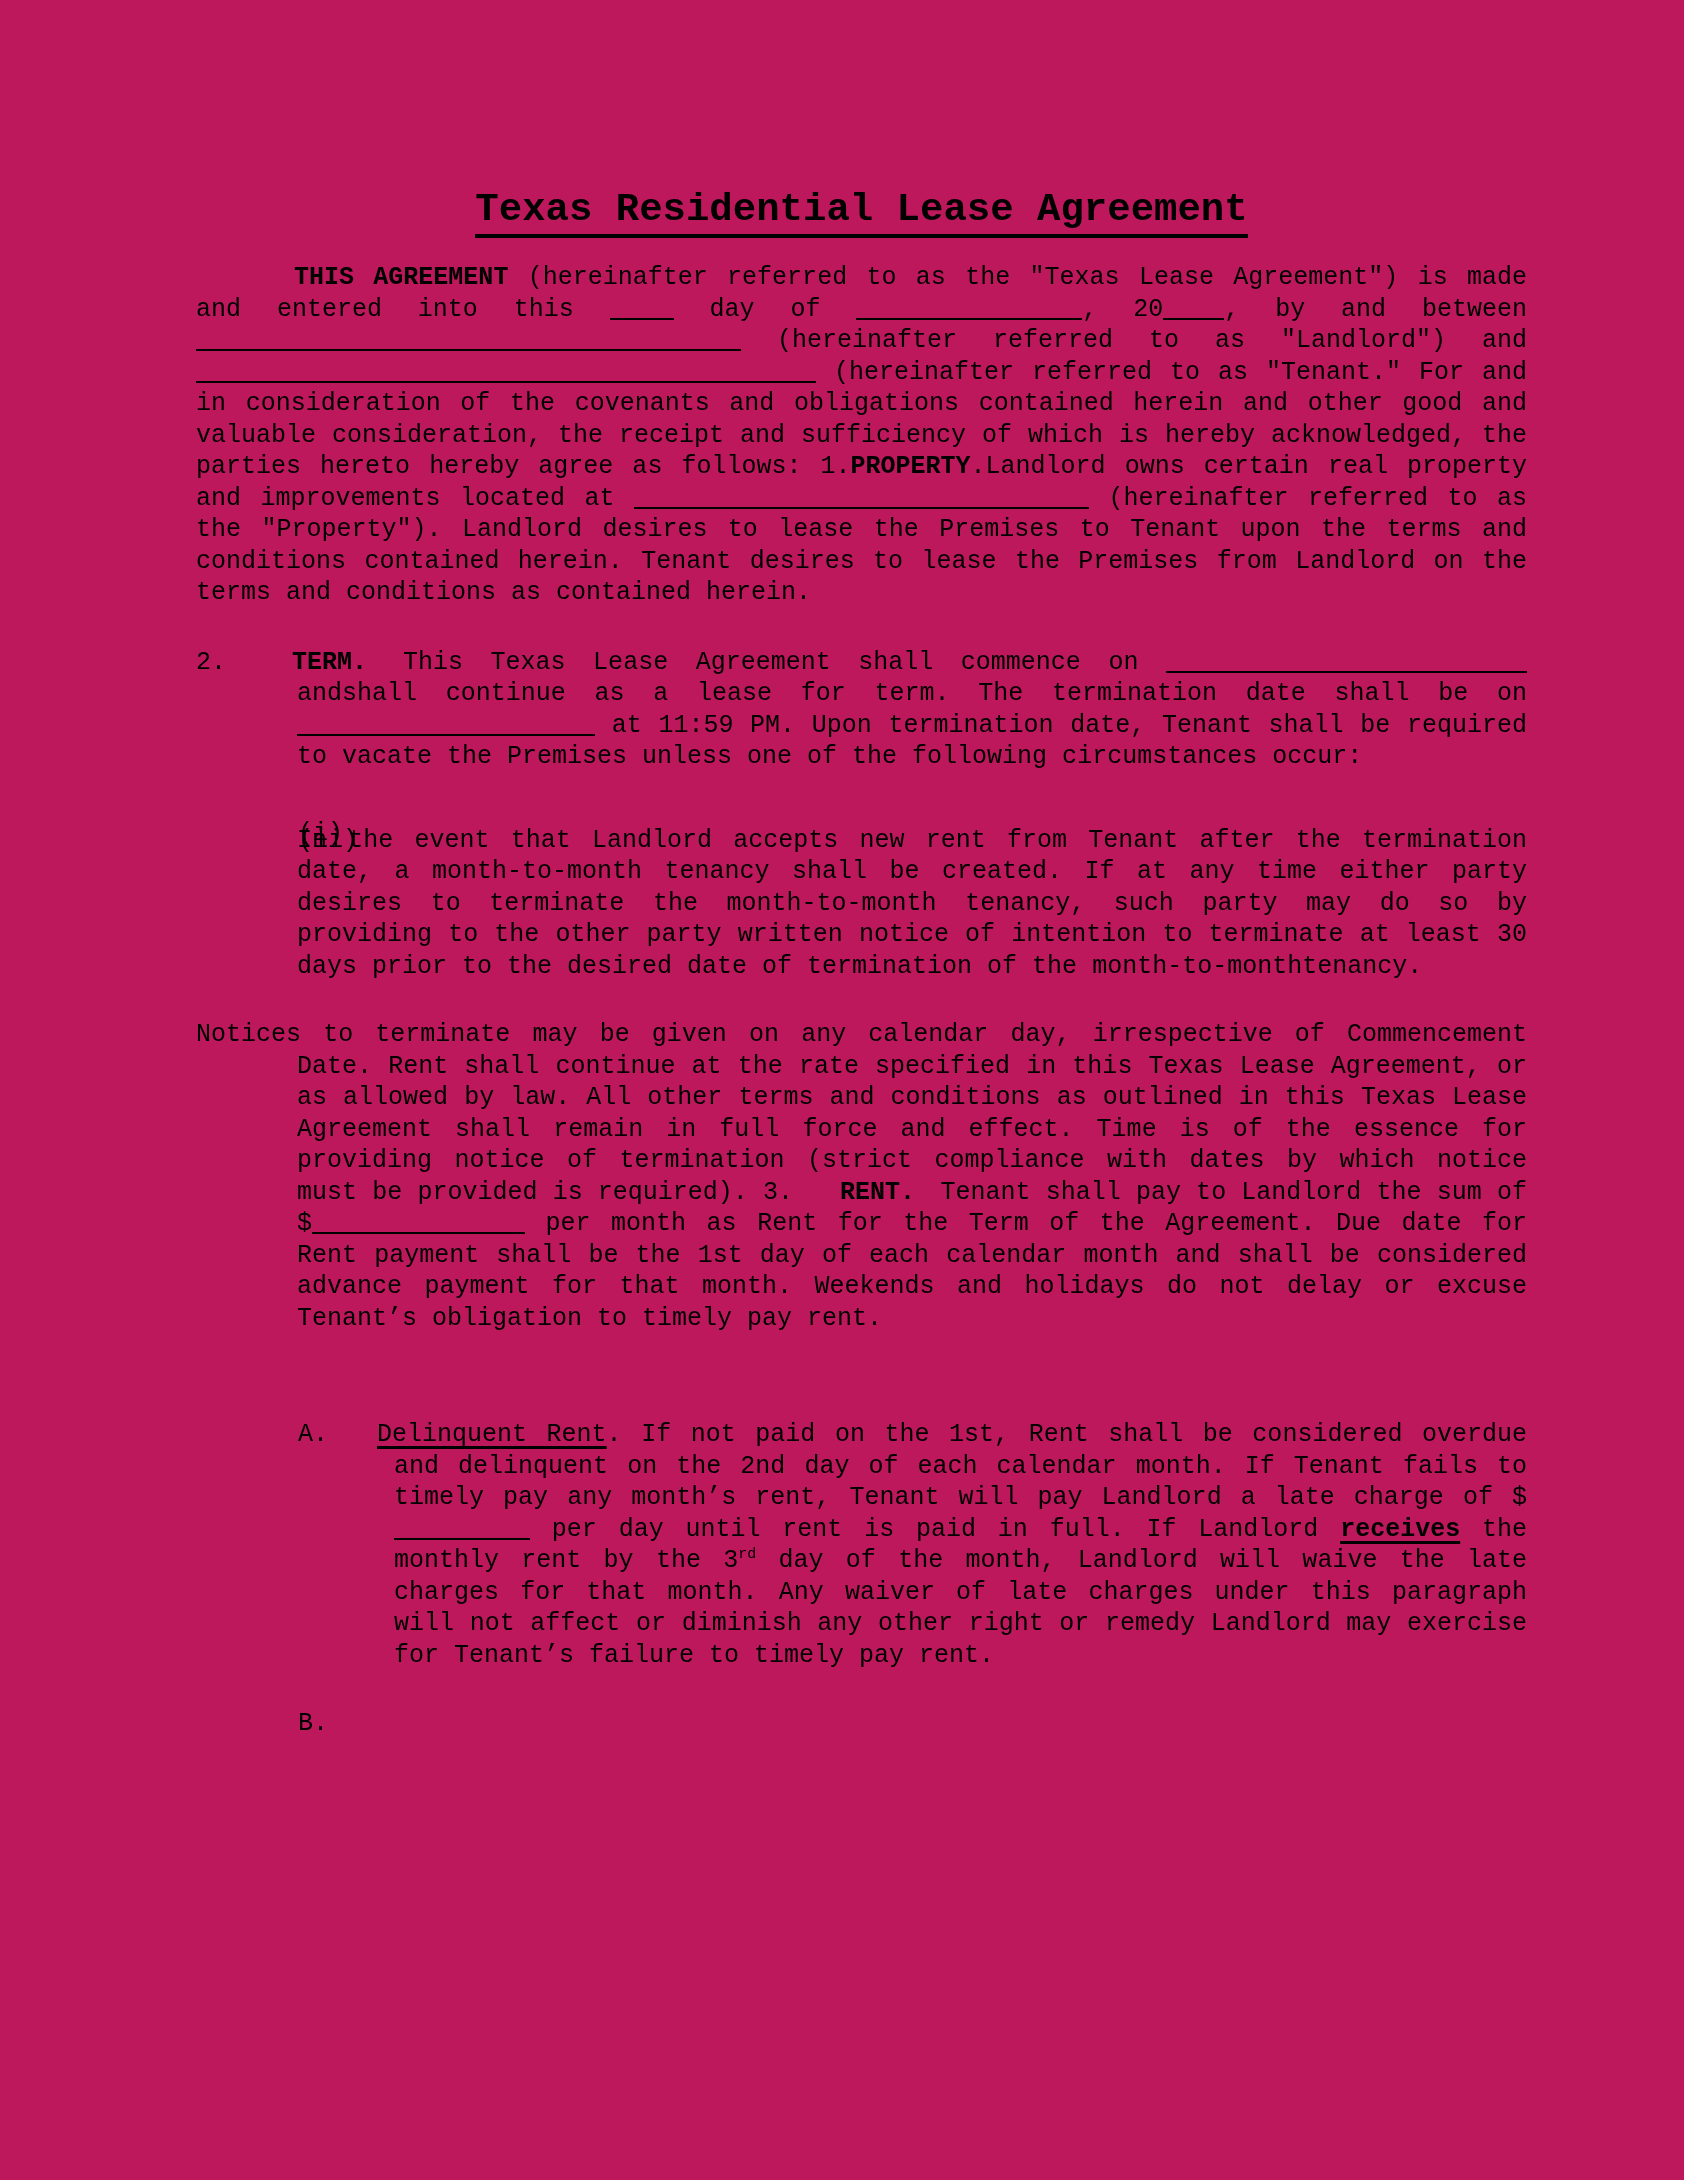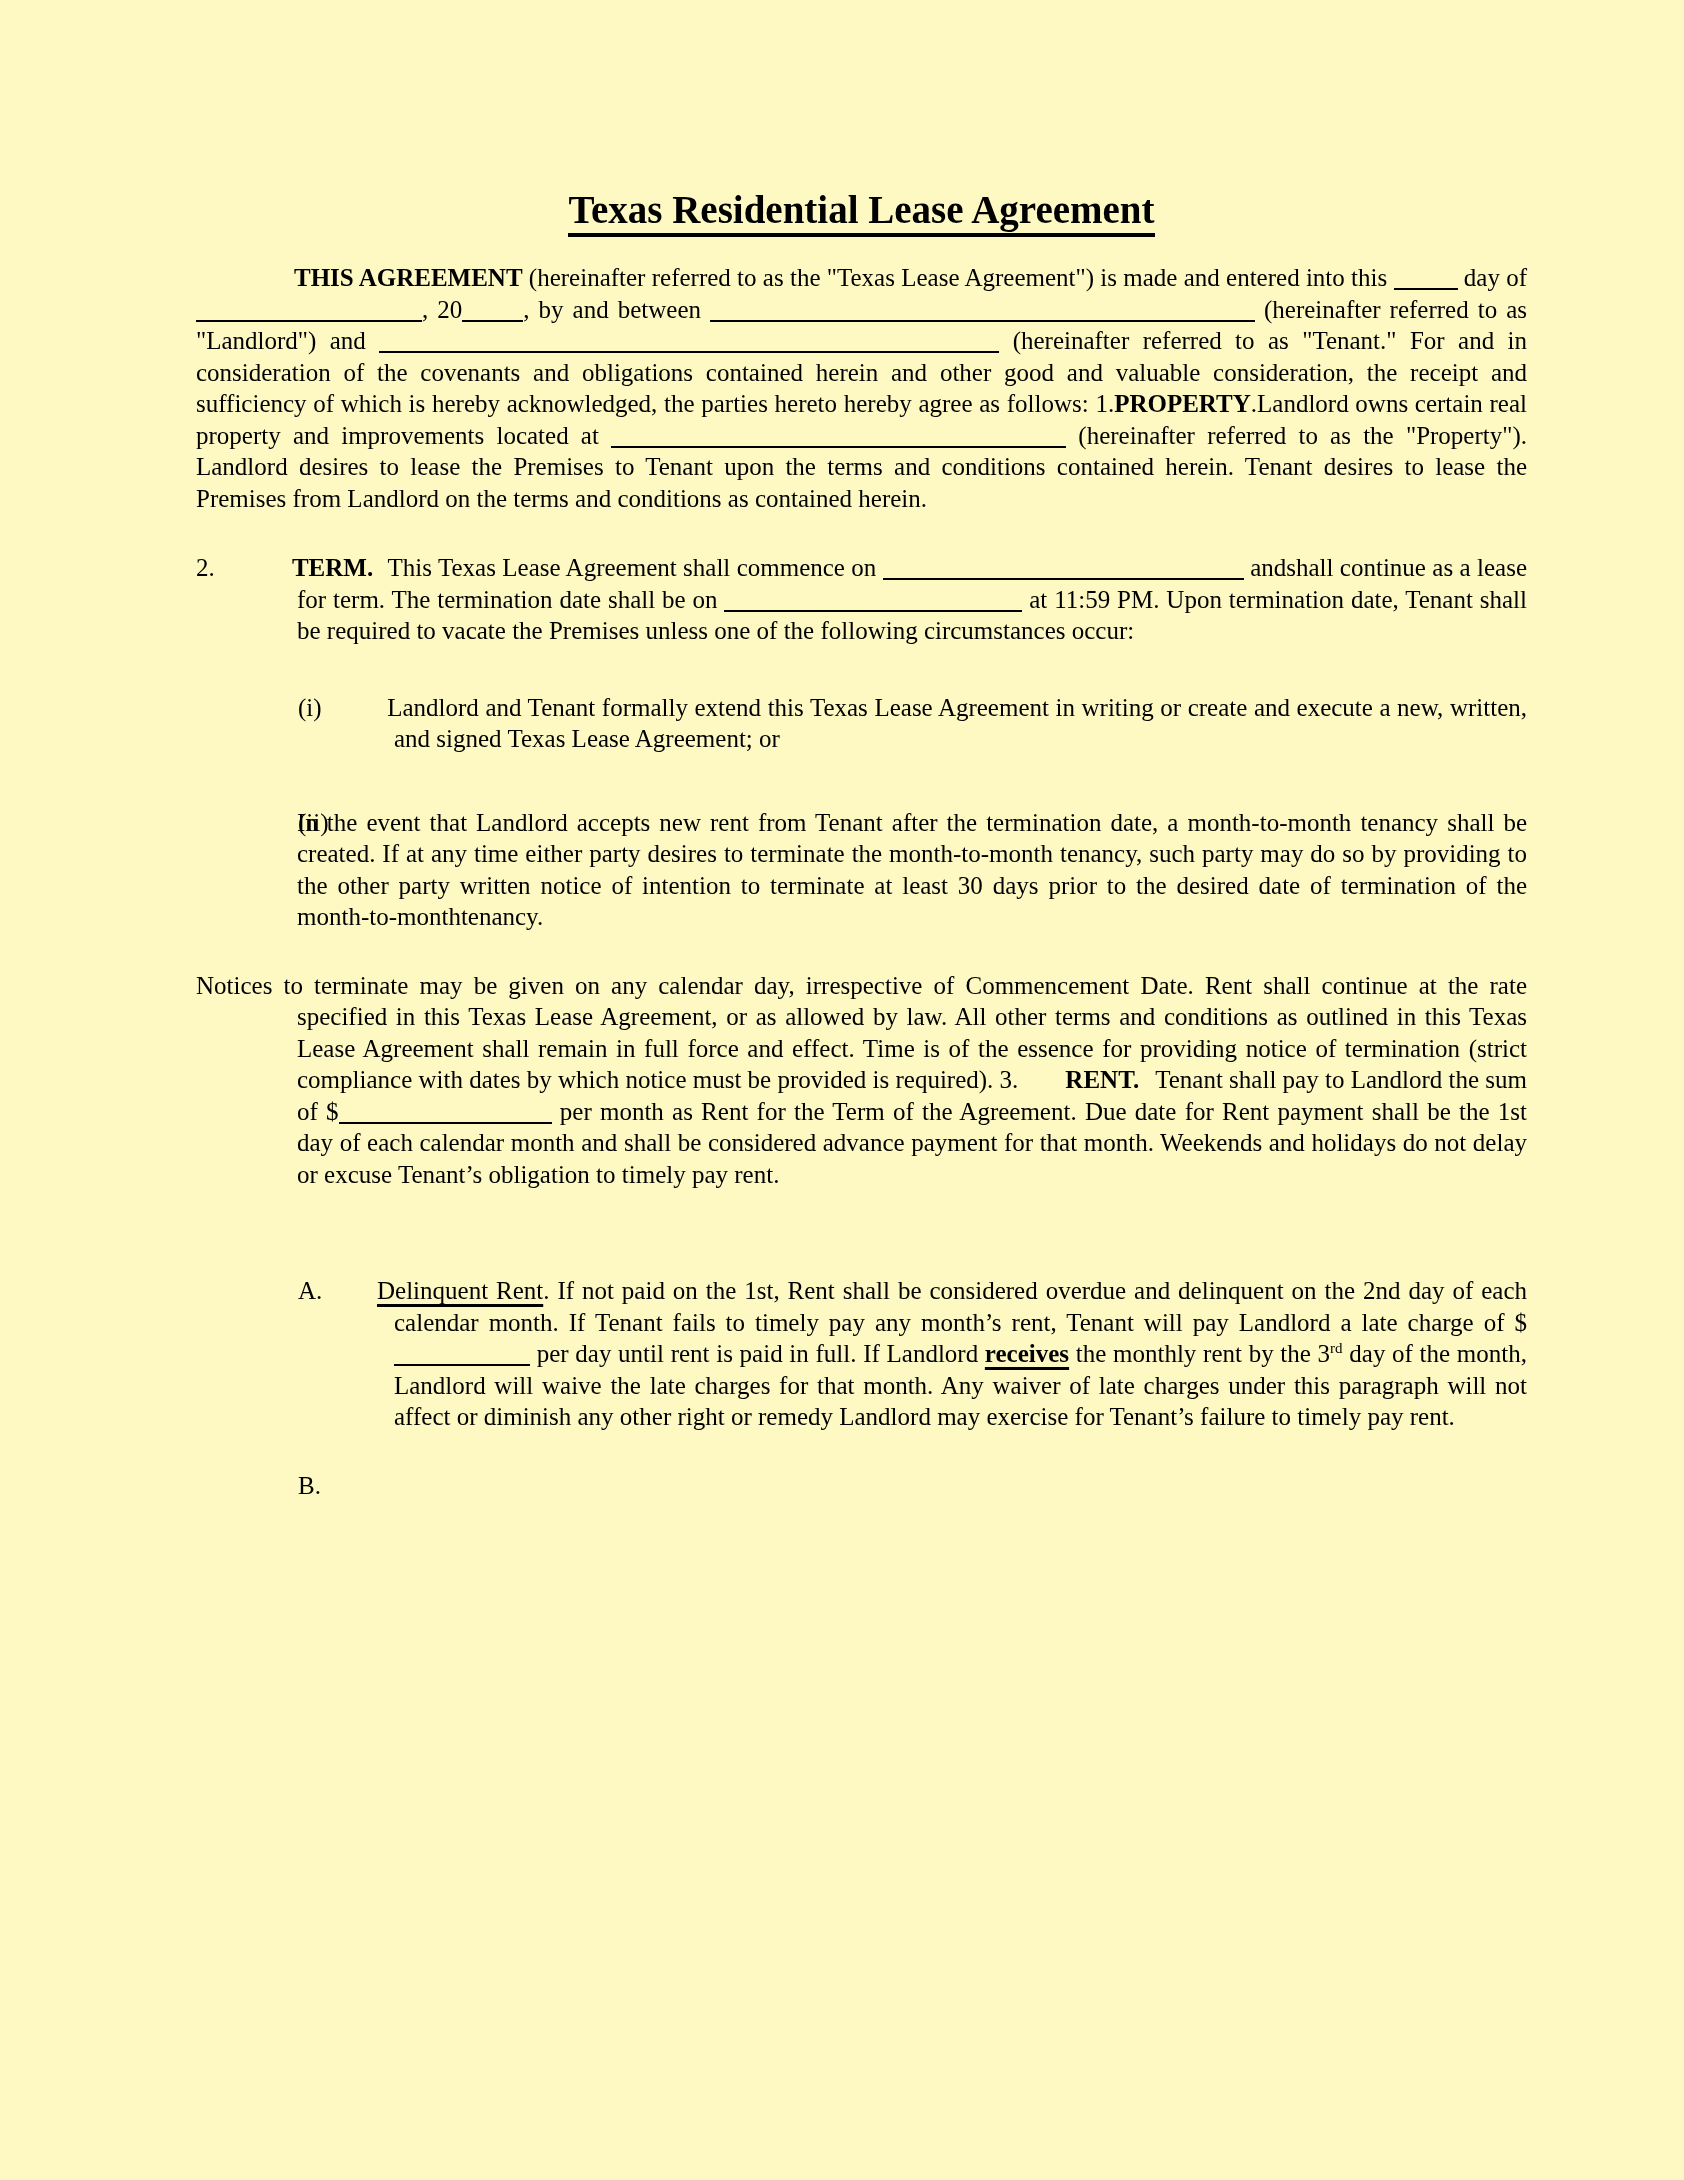--- a/index.html
+++ b/index.html
@@ -1,23 +1,23 @@
 <!DOCTYPE html>
 <html style="font-size:13.6px"><head>
 <meta charset="utf-8">
 <style>
   * { margin:0; padding:0; box-sizing:border-box; }
   html,body { background:#ffffff; }
   .page {
     position:relative;
     width:1685px;
     height:2181px;
-    background:#fef9c3;
+    background:#be185d;
     color:#000000;
-    font-family:Liberation Serif, serif;
+    font-family:Liberation Mono, monospace;
     font-size:25px;
     line-height:31.5px;
     padding:186px 158px 0 196px;
     overflow:hidden;
   }
   .doc-title {
     text-align:center;
     font-size:39px;
     line-height:48px;
     font-weight:bold;
@@ -65,21 +65,20 @@
 
   <div class="para p-intro"><span class="b">THIS AGREEMENT</span><span> (hereinafter referred to as the "Texas Lease Agreement") is made and entered into this </span><span class="blank" style="width: 64px;"></span><span> day of </span><span class="blank" style="width: 226px;"></span><span>, 20</span><span class="blank" style="width: 61px;"></span><span>, by and between </span><span class="blank" style="width: 545px;"></span><span> (hereinafter referred to as "Landlord") and </span><span class="blank" style="width: 620px;"></span><span> (hereinafter referred to as "Tenant." For and in consideration of the covenants and obligations contained herein and other good and valuable consideration, the receipt and sufficiency of which is hereby acknowledged, the parties hereto hereby agree as follows: 1.</span><span class="b">PROPERTY</span><span>.Landlord owns certain real property and improvements located at </span><span class="blank" style="width: 455px;"></span><span> (hereinafter referred to as the "Property"). Landlord desires to lease the Premises to Tenant upon the terms and conditions contained herein. Tenant desires to lease the Premises from Landlord on the terms and conditions as contained herein.</span></div>
 
   <div class="item item-num">
     <span class="marker">2.</span>
     <span><span class="b">TERM.</span><span class="gap" style="width: 8.5px;"></span><span> This Texas Lease Agreement shall commence on </span><span class="blank" style="width: 361px;"></span><span> andshall continue as a lease for term. The termination date shall be on </span><span class="blank" style="width: 298px;"></span><span> at 11:59 PM. Upon termination date, Tenant shall be required to vacate the Premises unless one of the following circumstances occur:</span></span>
   </div>
 
   <div class="item item-roman item-i">
     <span class="marker">(i)</span>
-    <span><span>Landlord and Tenant formally extend this Texas Lease Agreement in writing or create and execute a new, written, and signed Texas Lease Agreement; or</span></span>
   </div>
 
   <div class="item item-roman item-ii">
     <span class="marker">(ii)</span>
   </div>
 
   <div class="para p-event"><span>In the event that Landlord accepts new rent from Tenant after the termination date, a month-to-month tenancy shall be created. If at any time either party desires to terminate the month-to-month tenancy, such party may do so by providing to the other party written notice of intention to terminate at least 30 days prior to the desired date of termination of the month-to-monthtenancy.</span></div>
 
   <div class="para p-notices"><span>Notices to terminate may be given on any calendar day, irrespective of Commencement Date. Rent shall continue at the rate specified in this Texas Lease Agreement, or as allowed by law. All other terms and conditions as outlined in this Texas Lease Agreement shall remain in full force and effect. Time is of the essence for providing notice of termination (strict compliance with dates by which notice must be provided is required). 3.</span><span class="gap" style="width: 47px;"></span><span class="b">RENT.</span><span class="gap" style="width: 10.2px;"></span><span> Tenant shall pay to Landlord the sum of $</span><span class="blank" style="width: 213px;"></span><span> per month as Rent for the Term of the Agreement. Due date for Rent payment shall be the 1st day of each calendar month and shall be considered advance payment for that month. Weekends and holidays do not delay or excuse Tenant’s obligation to timely pay rent.</span></div>
 

